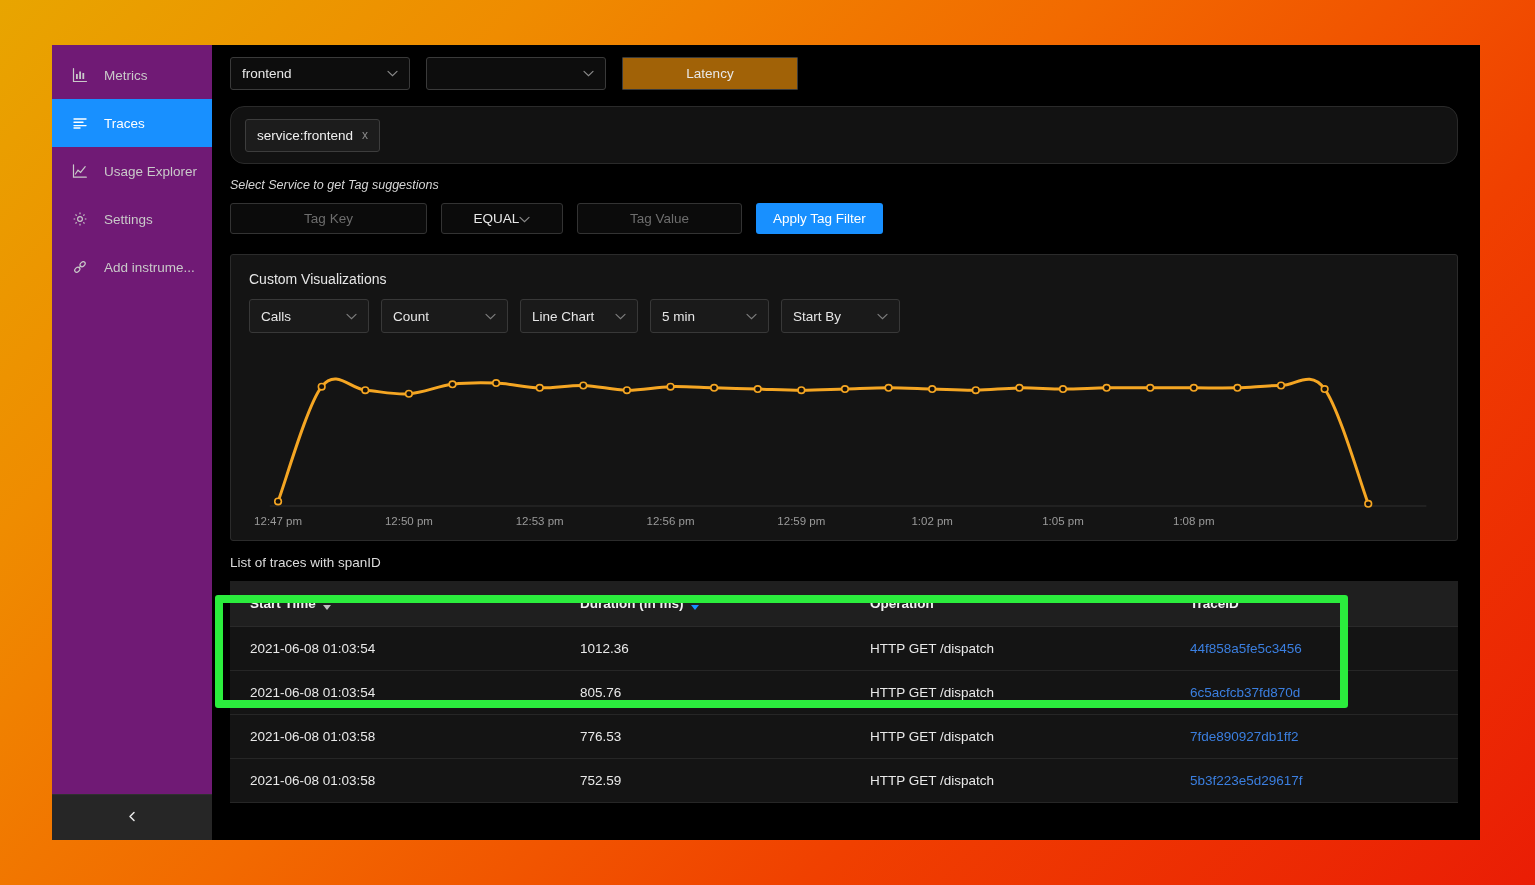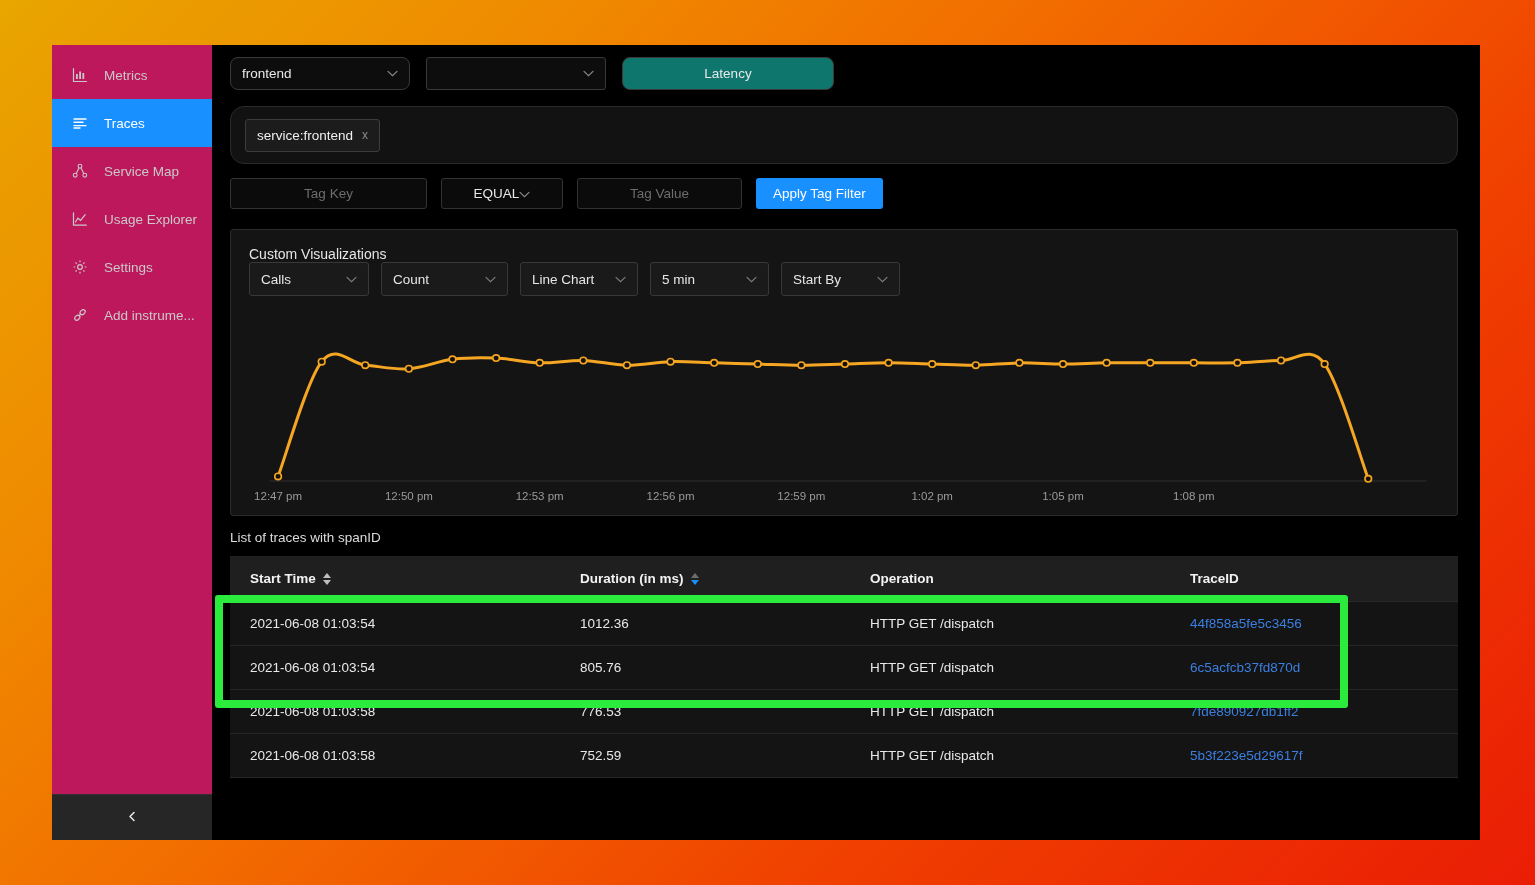--- a/index.html
+++ b/index.html
@@ -30,21 +30,21 @@
     height: 795px;
     background: #000000;
     display: flex;
     overflow: hidden;
   }
 
   
   #sidebar {
     width: 160px;
     flex: 0 0 160px;
-    background: #be185d;
+    background: #701a75;
     display: flex;
     flex-direction: column;
     position: relative;
   }
   .nav-list { padding-top: 6px; }
   .nav-item {
     height: 48px;
     display: flex;
     align-items: center;
     padding-left: 20px;
@@ -100,29 +100,29 @@
     border: 1px solid #3a3a3a;
     border-radius: 3px;
     display: flex;
     align-items: center;
     justify-content: space-between;
     padding: 0 11px;
     color: #e8e8e8;
     font-size: 13.5px;
     cursor: pointer;
   }
-  #service-select { width: 180px; border-radius: 8px; }
+  #service-select { width: 180px; }
   #operation-select { width: 180px; }
   .sel .caret { color: #888; font-size: 10px; line-height: 1; }
   #latency-button {
-    width: 212px;
+    width: 176px;
     height: 33px;
-    background: #0f766e;
+    background: #a16207;
     border: 1px solid #3a3a3a;
-    border-radius: 8px;
+    border-radius: 1px;
     color: #e8e8e8;
     font-size: 13.5px;
     display: flex;
     align-items: center;
     justify-content: center;
     cursor: pointer;
   }
 
   
   #chips-panel {
@@ -208,20 +208,21 @@
     border: 1px solid #2b2b2b;
     border-radius: 3px;
     height: 287px;
     padding: 16px 14px 0 18px;
     margin-bottom: 14px;
     position: relative;
   }
   #viz-title {
     color: #e6e6e6;
     font-size: 14px;
+    margin-bottom: 12px;
   }
   .viz-controls {
     display: flex;
     gap: 12px;
     margin-bottom: 4px;
   }
   .vsel {
     height: 30px;
     background: #1a1a1a;
     border: 1px solid #383838;
@@ -354,31 +355,20 @@
           <svg width="16" height="16" viewBox="0 0 16 16" stroke="#ffffff" stroke-width="1.4" stroke-linecap="round">
             <line x1="2" y1="4" x2="14" y2="4"></line>
             <line x1="2" y1="7.3" x2="11" y2="7.3"></line>
             <line x1="2" y1="10.6" x2="14" y2="10.6"></line>
             <line x1="2" y1="13" x2="8" y2="13"></line>
           </svg>
         </span>
         <span class="nav-label">Traces</span>
       </div>
 
-      <div class="nav-item">
-        <span class="nav-icon">
-          <svg width="16" height="16" viewBox="0 0 16 16" fill="none" stroke="#c9c9c9" stroke-width="1.1">
-            <circle cx="8" cy="3.2" r="1.9"></circle>
-            <circle cx="3.2" cy="12.2" r="1.9"></circle>
-            <circle cx="12.8" cy="12.2" r="1.9"></circle>
-            <path d="M7 4.9 L4.2 10.5 M9 4.9 L11.8 10.5"></path>
-          </svg>
-        </span>
-        <span class="nav-label">Service Map</span>
-      </div>
 
       <div class="nav-item">
         <span class="nav-icon">
           <svg width="16" height="16" viewBox="0 0 16 16" fill="none" stroke="#c9c9c9" stroke-width="1.2" stroke-linecap="round">
             <path d="M1.5 1.8v12.4h12.8"></path>
             <path d="M3.4 11 L6 7.2 L8.6 9.4 L13.2 3.6"></path>
           </svg>
         </span>
         <span class="nav-label">Usage Explorer</span>
       </div>
@@ -443,20 +433,21 @@
       </div>
     </div>
 
     <div id="chips-panel">
       <span class="chip">
         <span>service:frontend</span>
         <span class="chip-close">x</span>
       </span>
     </div>
 
+    <div id="tag-hint">Select Service to get Tag suggestions</div>
 
     <div class="tagfilter-row">
       <div class="tf-input" id="tag-key-input">
         <span>Tag Key</span>
       </div>
       <div id="tag-operator-select">
         <span>EQUAL</span>
         <span class="caret">
           <svg width="11" height="7" viewBox="0 0 11 7" fill="none" stroke="#8a8a8a" stroke-width="1.2" stroke-linecap="round">
               <polyline points="1,1.4 5.5,5.6 10,1.4"></polyline>

